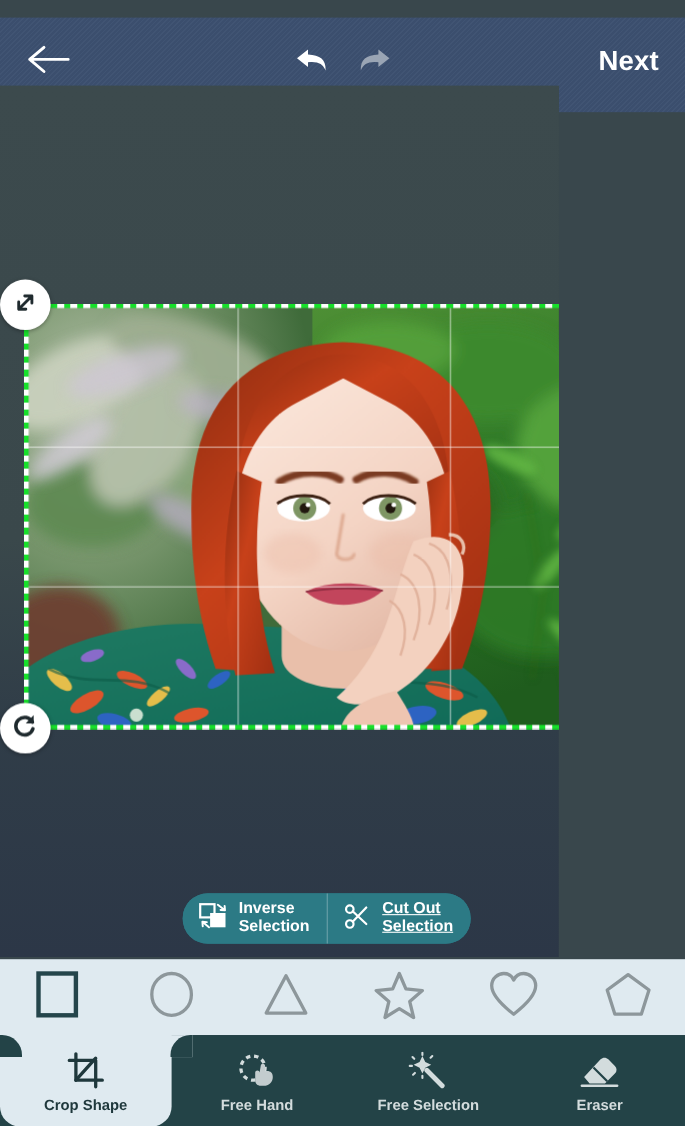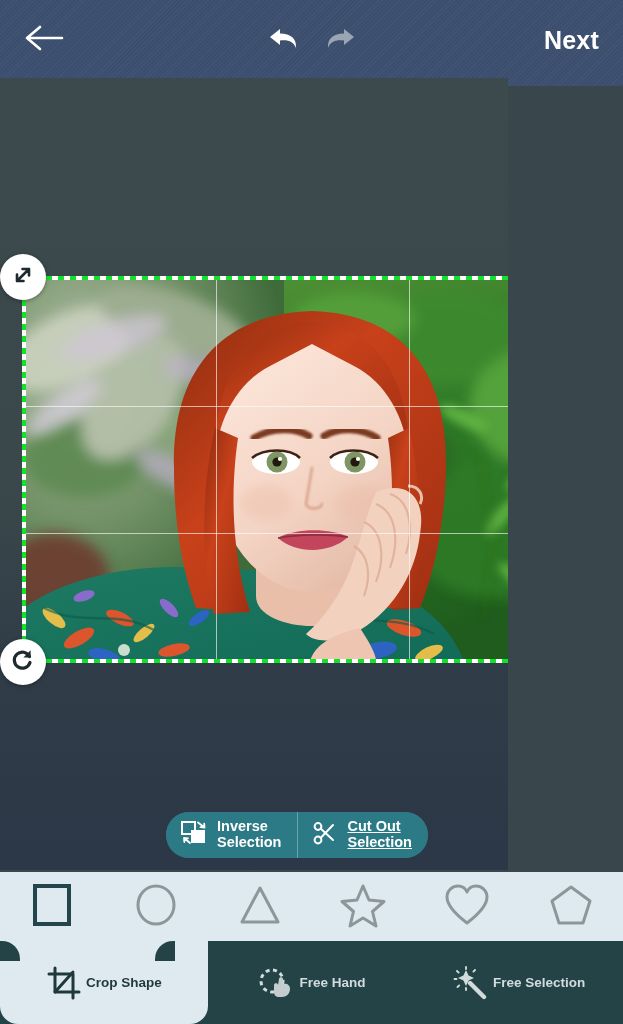--- a/index.html
+++ b/index.html
@@ -10,21 +10,21 @@
     overflow:hidden;
   }
   .app {
     position:relative;
     width:623px; height:1024px;
     overflow:hidden;
   }
 
   
   .topbar {
-    position:absolute; left:0; top:0;
+    position:absolute; left:0; top:16px;
     width:623px; height:86px;
     background:#3c5070;
     background-image:repeating-linear-gradient(135deg,
        rgba(255,255,255,0.022) 0px, rgba(255,255,255,0.022) 1px,
        rgba(0,0,0,0.022) 1px, rgba(0,0,0,0.022) 3px);
     display:flex; align-items:center;
   }
   .tb-back {
     position:absolute; left:20px; top:20px;
     width:48px; height:40px;
@@ -141,21 +141,21 @@
 
   
   .bottomnav {
     position:absolute; left:0; top:941px;
     width:623px; height:83px;
     background:#234347;
     display:flex;
   }
   .navtab {
     flex:1 1 0;
-    display:flex; flex-direction:row;
+    display:flex; flex-direction:column;
     align-items:center; justify-content:center;
     gap:4px;
     color:#d3dcdd;
     font-size:13.5px; font-weight:bold;
   }
   .navtab.active {
     background:#dfeaf0;
     color:#1f383c;
     border-radius:0 0 18px 18px;
     margin:0;
@@ -558,14 +558,24 @@
             <path d="M1.5 13 L3.5 13"></path>
               <path d="M4.5 21 L6.2 19.4"></path>
               <path d="M13 24 L13 22"></path>
           </g>
           <path d="M17 17 L31 31" stroke="#d3dcdd" stroke-width="4.4" stroke-linecap="round"></path>
         </svg>
       </span>
       <span class="tab-label">Free Selection</span>
     </div>
 
+    <div class="navtab">
+      <span class="tab-icon">
+        <svg width="38" height="32" viewBox="0 0 38 32">
+          <path d="M5 22 L20 6 C22 4 25 4 27 6 L33 12 C35 14 35 17 33 19 L24 28 L10 28 Z" fill="#d3dcdd"></path>
+          <path d="M13.5 13.5 L26 26" stroke="#234347" stroke-width="2" fill="none"></path>
+          <path d="M3 30 L35 30" stroke="#d3dcdd" stroke-width="2.4" stroke-linecap="round"></path>
+        </svg>
+      </span>
+      <span class="tab-label">Eraser</span>
+    </div>
   </div>
 </div>
 
 </body></html>

